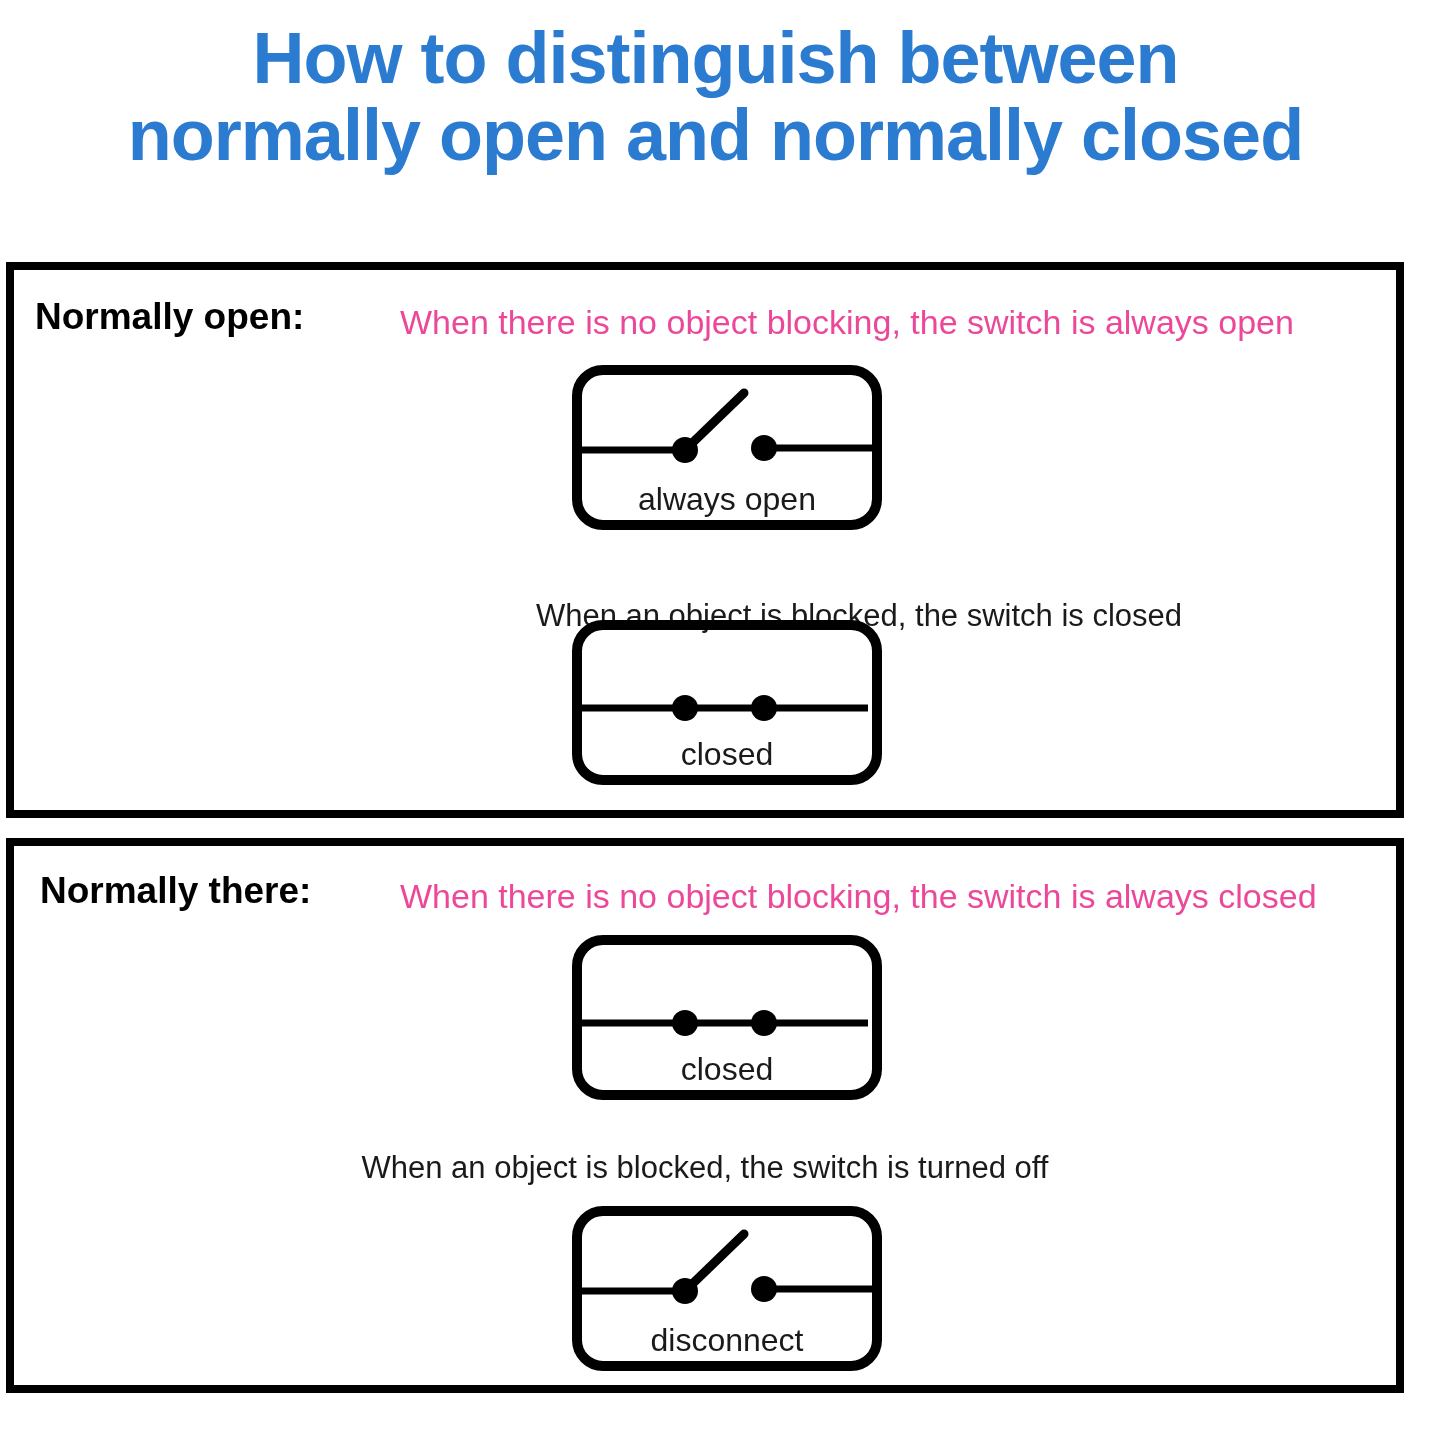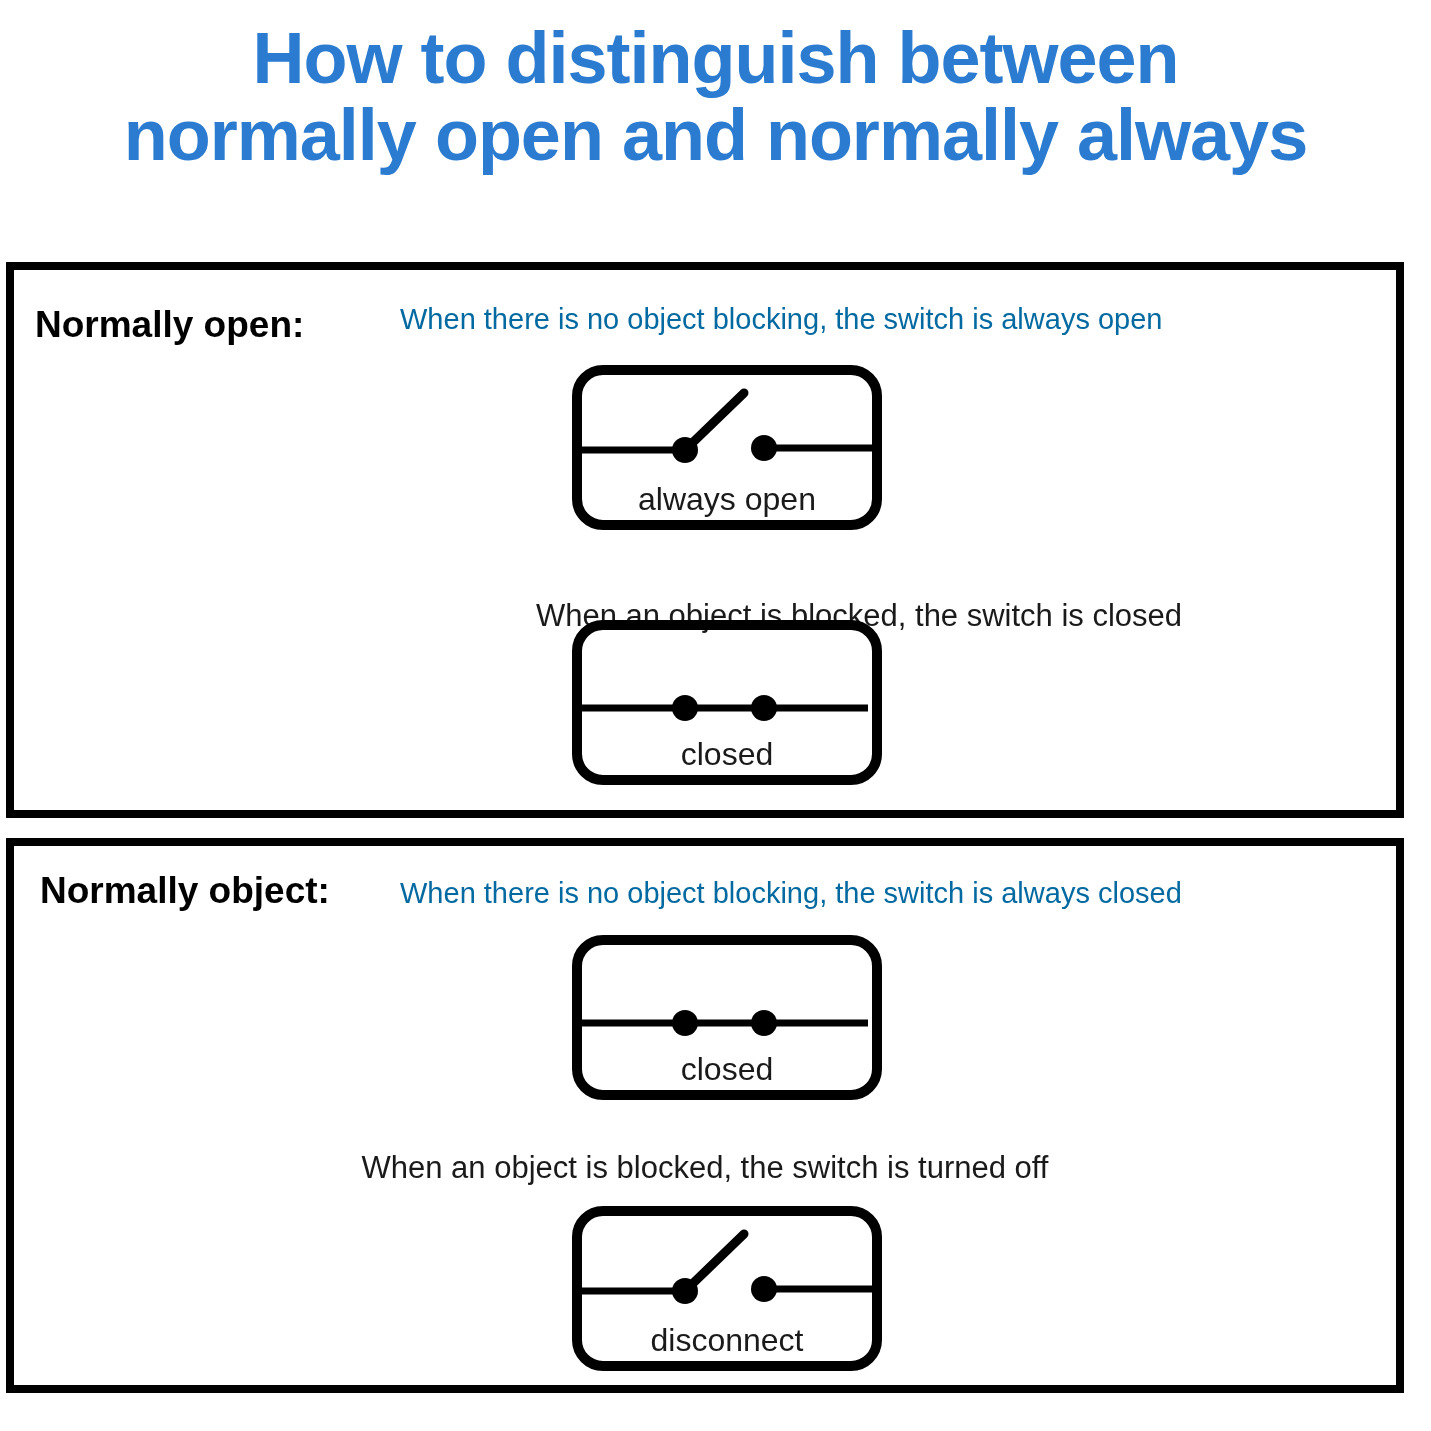--- a/index.html
+++ b/index.html
@@ -34,22 +34,22 @@
   #panel-closed{ top:838px; height:555px; }
   .panel-heading {
     position:absolute;
     font-weight:700;
     font-size:37px;
     color:#000000;
     white-space:nowrap;
   }
   .panel-desc {
     position:absolute;
-    font-size:29px;
-    color:#0369a1;
+    font-size:34px;
+    color:#ec4899;
     white-space:nowrap;
     text-align:right;
   }
   .mid-text {
     position:absolute;
     font-size:31px;
     color:#1a1a1a;
     text-align:center;
     white-space:nowrap;
     margin-top:36px;
@@ -61,38 +61,38 @@
   .fig svg { display:block; width:100%; height:100%; }
   .fig .caption {
     position:absolute;
     left:0; right:0; bottom:12px;
     text-align:center;
     font-size:32px;
     color:#1a1a1a;
     white-space:nowrap;
   }
   
-  #p1-heading { left:21px;  top:26px;margin-top:8px; }
+  #p1-heading { left:21px;  top:26px; }
   #p1-desc    { left:386px; top:33px; }
   #p1-fig1    { left:551px; top:95px; }
   #p1-mid     { left:340px; top:292px; width:1010px; }
   #p1-fig2    { left:551px; top:350px; }
   
   #p2-heading { left:26px;  top:24px; }
   #p2-desc    { left:386px; top:31px; }
   #p2-fig1    { left:551px; top:89px; }
   #p2-mid     { left:0;     top:268px; width:100%; }
   #p2-fig2    { left:551px; top:360px; }
 </style>
 </head>
 <body>
 
 <div class="title">
   <div>How to distinguish between</div>
-  <div>normally open and normally always</div>
+  <div>normally open and normally closed</div>
 </div>
 
 <div class="panel" id="panel-open">
   <div class="panel-heading" id="p1-heading">Normally open:</div>
   <div class="panel-desc" id="p1-desc">When there is no object blocking, the switch is always open</div>
 
   <div class="fig" id="p1-fig1">
     <svg viewBox="0 0 310 165">
       <rect x="5" y="5" width="300" height="155" rx="26" fill="none" stroke="#000" stroke-width="10"></rect>
       <line x1="0" y1="85" x2="110" y2="85" stroke="#000" stroke-width="7"></line>
@@ -111,21 +111,21 @@
       <rect x="5" y="5" width="300" height="155" rx="26" fill="none" stroke="#000" stroke-width="10"></rect>
       <line x1="0" y1="88" x2="296" y2="88" stroke="#000" stroke-width="7"></line>
       <circle cx="113" cy="88" r="13" fill="#000"></circle>
       <circle cx="192" cy="88" r="13" fill="#000"></circle>
     </svg>
     <span class="caption">closed</span>
   </div>
 </div>
 
 <div class="panel" id="panel-closed">
-  <div class="panel-heading" id="p2-heading">Normally object:</div>
+  <div class="panel-heading" id="p2-heading">Normally there:</div>
   <div class="panel-desc" id="p2-desc">When there is no object blocking, the switch is always closed</div>
 
   <div class="fig" id="p2-fig1">
     <svg viewBox="0 0 310 165">
       <rect x="5" y="5" width="300" height="155" rx="26" fill="none" stroke="#000" stroke-width="10"></rect>
       <line x1="0" y1="88" x2="296" y2="88" stroke="#000" stroke-width="7"></line>
       <circle cx="113" cy="88" r="13" fill="#000"></circle>
       <circle cx="192" cy="88" r="13" fill="#000"></circle>
     </svg>
     <span class="caption">closed</span>

